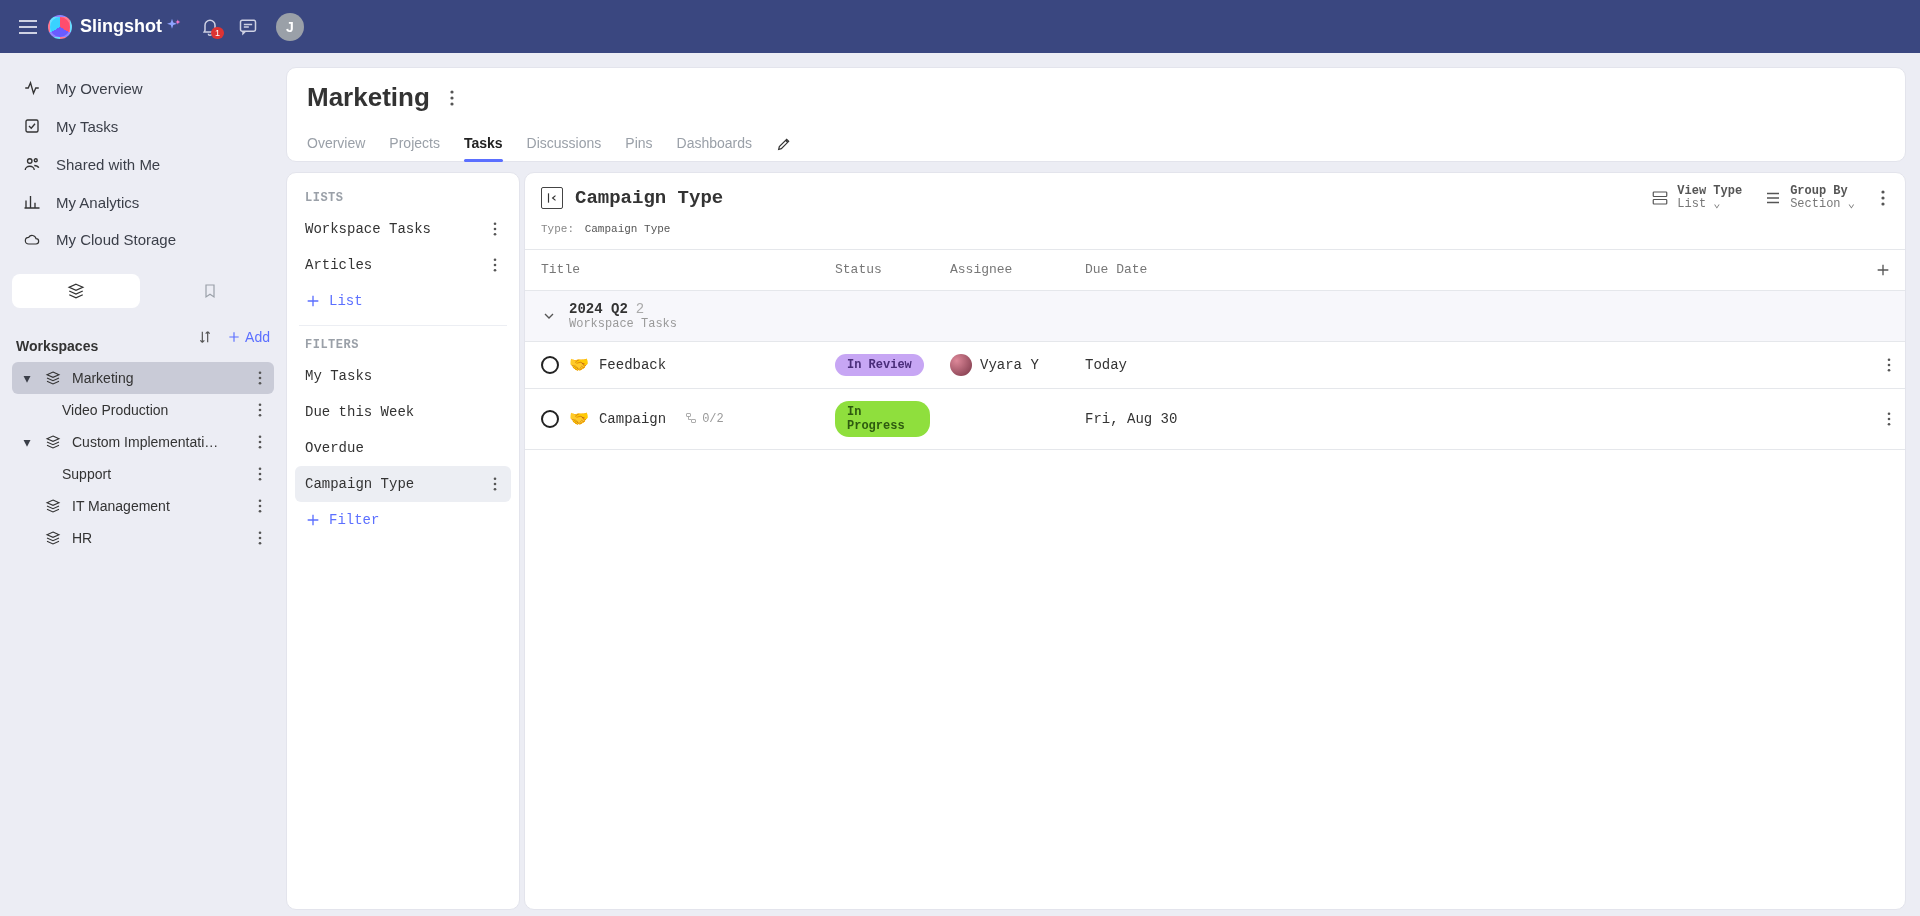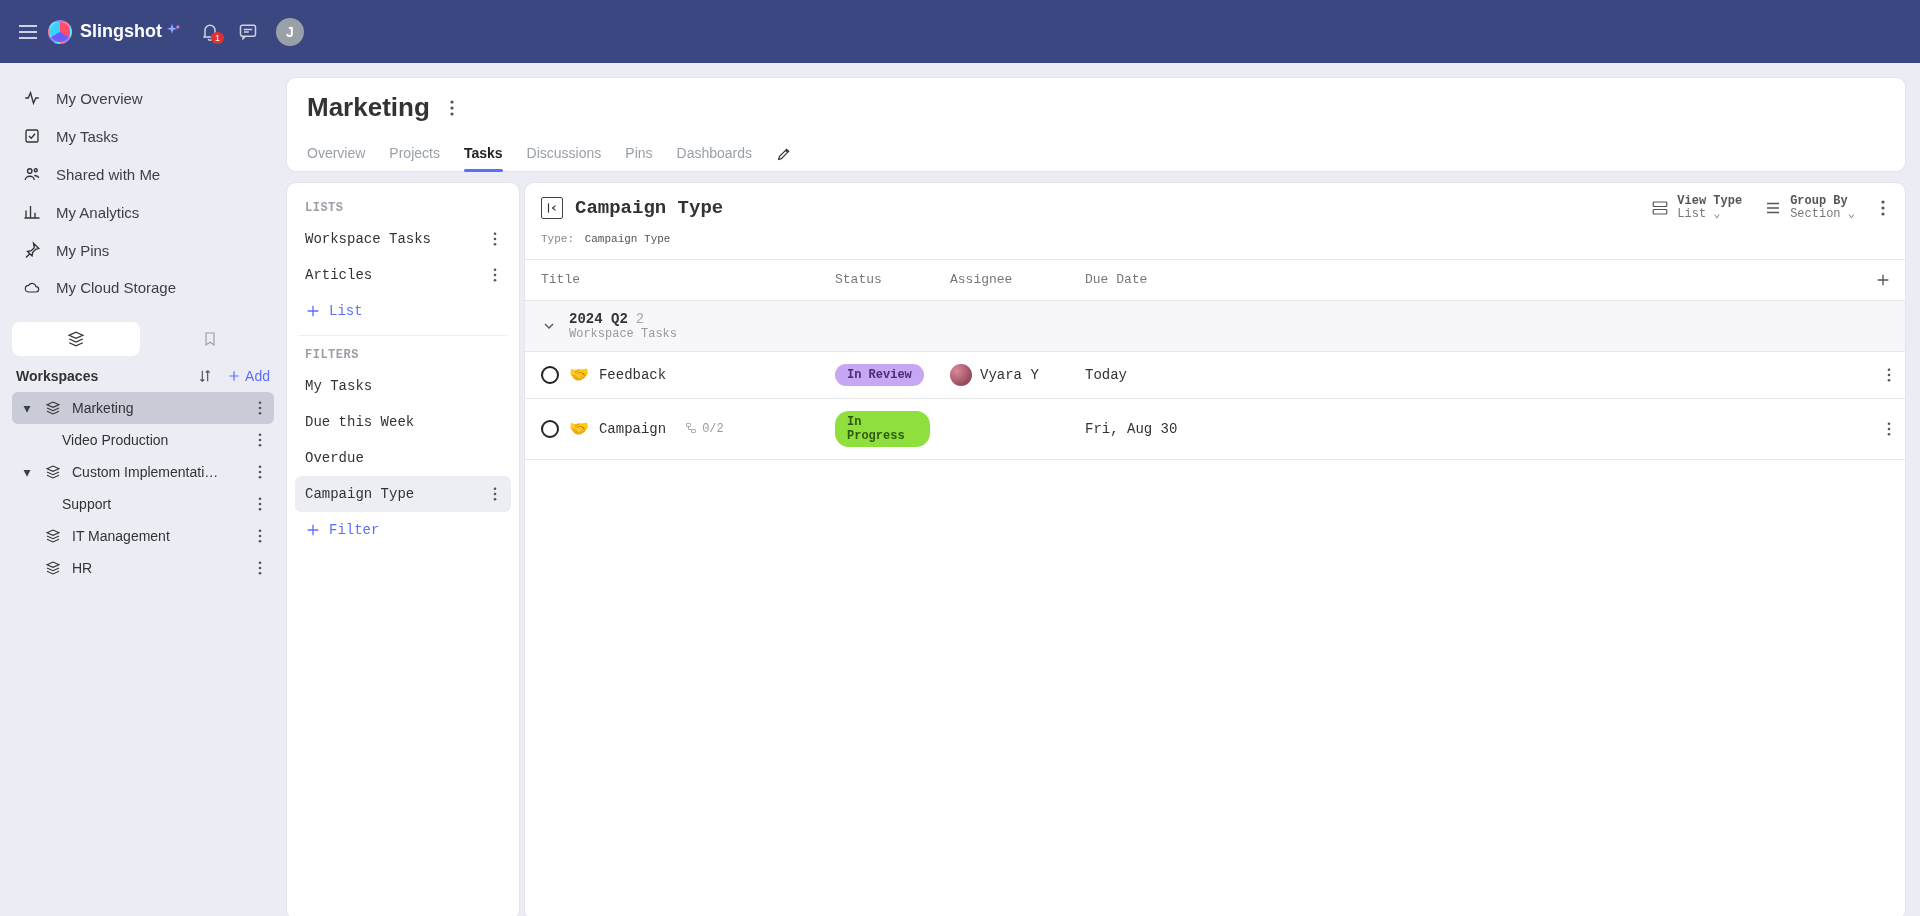--- a/index.html
+++ b/index.html
@@ -15,21 +15,21 @@
     --border:#e5e7eb;
     --purple-badge:#c7a6f4;
     --green-badge:#8fdf3d;
     --selected:#c9cbd7;
     --hover:#e1e3ee;
   }
   *{box-sizing:border-box;}
   body{margin:0;font-family:'Segoe UI', Arial, sans-serif;background:var(--bg);color:var(--text);font-size:14px;}
   
   
-  .topbar{height:63px;background:var(--navy);display:flex;align-items:center;padding:0 14px;color:#fff;}
+  .topbar{height:53px;background:var(--navy);display:flex;align-items:center;padding:0 14px;color:#fff;}
   .hamb{width:28px;height:28px;display:flex;align-items:center;justify-content:center;cursor:pointer;}
   .logo{display:flex;align-items:center;gap:8px;margin-left:6px;font-weight:700;font-size:18px;}
   .logo-mark{width:24px;height:24px;border-radius:50%;background:conic-gradient(#ff4d6d 0 120deg,#6a5cff 120deg 240deg,#39d2ff 240deg 360deg);border:2px solid rgba(255,255,255,.25);}
   .search-wrap{flex:1;display:flex;justify-content:center;}
   .search-box{width:300px;height:30px;background:#fff;border-radius:4px;display:flex;align-items:center;padding:0 10px;color:#555;}
   .search-box input{border:none;outline:none;flex:1;font-size:14px;background:transparent;}
   .top-icons{display:flex;align-items:center;gap:18px;}
   .top-ico{position:relative;cursor:pointer;color:#cfd2e3;}
   .notif-dot{position:absolute;bottom:-2px;right:-4px;background:#d33;color:#fff;font-size:9px;border-radius:8px;padding:0 4px;line-height:12px;}
   .avatar{width:28px;height:28px;border-radius:50%;background:#9aa0a8;display:flex;align-items:center;justify-content:center;color:#fff;font-weight:600;}
@@ -38,21 +38,21 @@
   .app{display:flex;height:calc(100vh - 45px);}
   .sidebar{width:286px;padding:16px 12px;overflow-y:auto;}
   .nav-item{display:flex;align-items:center;gap:14px;padding:10px 10px;border-radius:6px;color:#3b3f49;cursor:pointer;font-size:15px;}
   .nav-item .nico{width:20px;display:flex;justify-content:center;color:#3b3f49;}
   
   .seg{display:flex;background:transparent;margin:16px 0 12px;gap:6px;}
   .seg .tab{flex:1;height:34px;border-radius:8px;display:flex;align-items:center;justify-content:center;cursor:pointer;}
   .seg .tab.active{background:#fff;}
   
   .ws-head{display:flex;align-items:center;justify-content:space-between;margin:6px 4px 8px;}
-  .ws-head .lft{display:flex;align-items:flex-start;gap:8px;font-weight:600;}
+  .ws-head .lft{display:flex;align-items:flex-start;gap:8px;font-weight:600;margin-top:18px;}
   .ws-head .rgt{display:flex;align-items:center;gap:14px;color:var(--blue);cursor:pointer;}
   
   .ws-item{display:flex;align-items:center;gap:10px;padding:8px 8px;border-radius:6px;cursor:pointer;}
   .ws-item.selected{background:var(--selected);}
   .ws-item .chev{width:14px;text-align:center;color:#3b3f49;}
   .ws-item .wico{width:18px;display:flex;justify-content:center;color:#3b3f49;}
   .ws-item .lbl{flex:1;white-space:nowrap;overflow:hidden;text-overflow:ellipsis;}
   .dots{color:#6b7078;cursor:pointer;padding:0 4px;}
   .ws-child{padding-left:50px;}
   
@@ -193,28 +193,20 @@
         <div class="nav-item">
           <span class="nico">
             <svg width="18" height="18" viewBox="0 0 24 24" fill="none">
               <path stroke="#333" stroke-width="1.8" d="M4 20V10M10 20V4M16 20v-7M22 20H2"></path>
             </svg>
           </span>
           <span>My Analytics</span>
         </div>
         <div class="nav-item">
           <span class="nico">
-            <svg width="18" height="18" viewBox="0 0 24 24" fill="none">
-              <path stroke="#333" stroke-width="1.8" d="M14 3l7 7-4 1-4 4-1 5-3-3-5 5 5-5-3-3 5-1 4-4z"></path>
-            </svg>
-          </span>
-          <span>My Pins</span>
-        </div>
-        <div class="nav-item">
-          <span class="nico">
             <svg width="20" height="16" viewBox="0 0 24 24" fill="none">
               <path stroke="#333" stroke-width="1.8" d="M7 18a5 5 0 010-10 6 6 0 0111 2 4 4 0 010 8H7z"></path>
             </svg>
           </span>
           <span>My Cloud Storage</span>
         </div>
       </div>
 
     <div class="seg">
       <div class="tab active">

